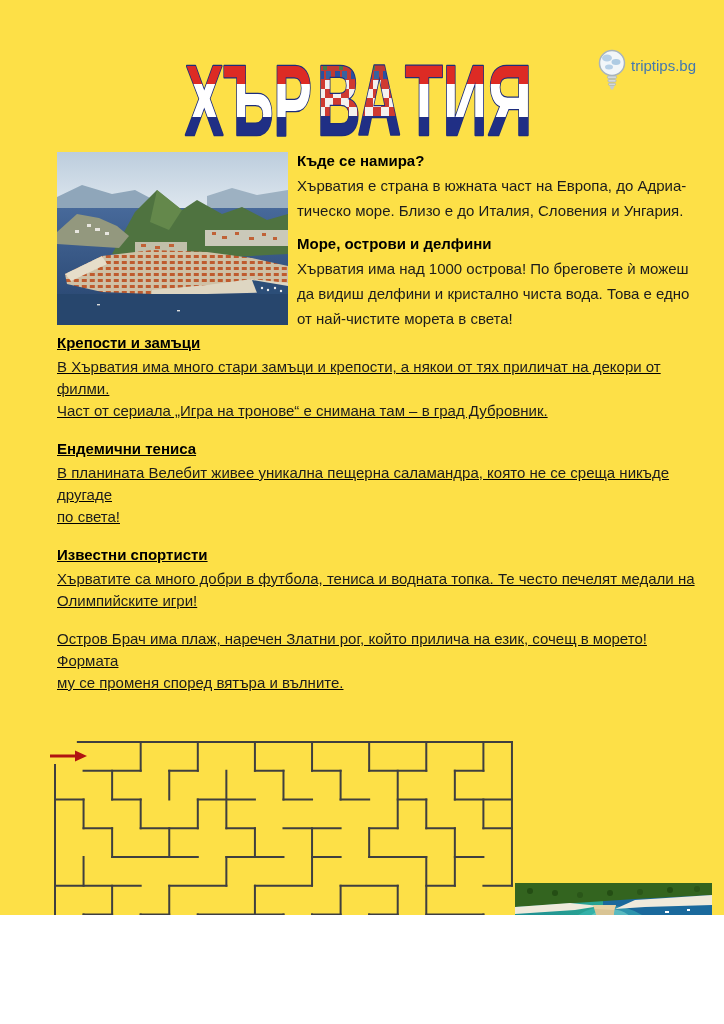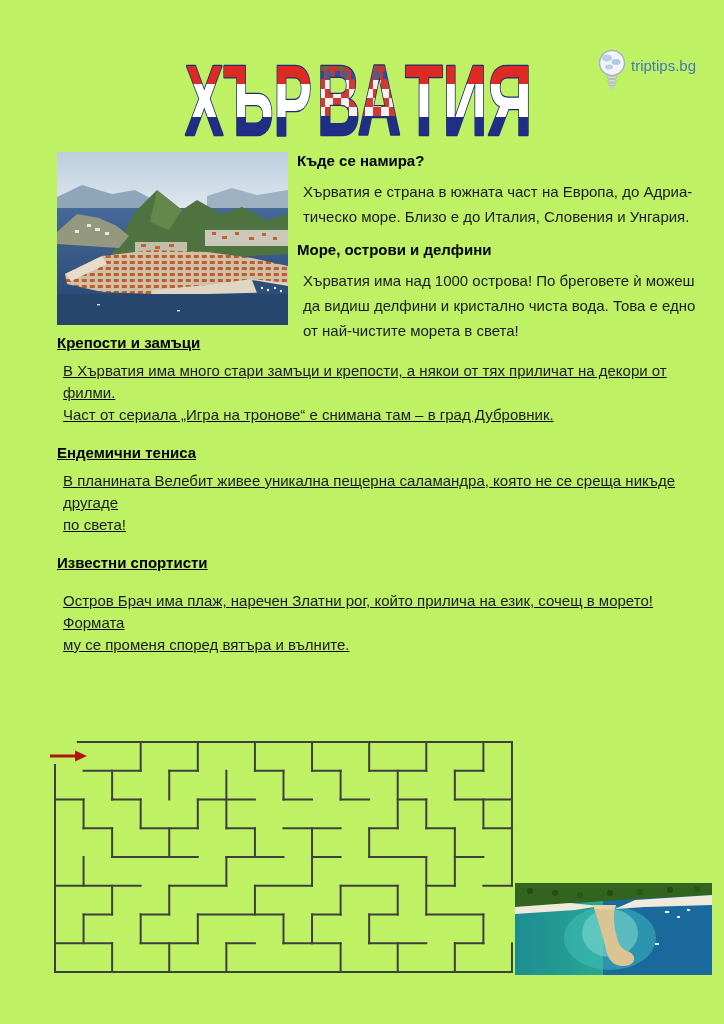--- a/index.html
+++ b/index.html
@@ -1,16 +1,16 @@
 <!DOCTYPE html>
 <html><head>
 <meta charset="utf-8">
 <style>
   html,body{margin:0;padding:0;background:#ffffff;}
-  .page{position:relative;width:724px;height:1024px;background:#bef264;
+  .page{position:relative;width:724px;height:915px;background:#fde047;
         font-family:"Liberation Sans",sans-serif;overflow:hidden;}
 
   
   .title-svg{position:absolute;left:170px;top:46px;}
   .title-text{font-family:"Liberation Sans",sans-serif;font-weight:bold;
               stroke-width:2.5px;stroke-linejoin:round;paint-order:stroke;}
 
   
   .logo-icon{position:absolute;left:597px;top:49px;}
   .logo-link{position:absolute;left:631px;top:57px;font-size:15px;
@@ -18,21 +18,21 @@
 
   
   .photo-dubrovnik{position:absolute;left:57px;top:152px;}
   .photo-beach{position:absolute;left:515px;top:883px;}
 
   
   .col-right{position:absolute;left:297px;top:148px;width:418px;}
   .sections{position:absolute;left:57px;top:332px;width:655px;text-decoration:underline;}
   .sec{margin:0 0 16px 0;}
   .sec-heading{font-size:15px;font-weight:bold;color:#000;margin:0 0 2px 0;line-height:22px;}
-  .sec-body{font-size:15px;color:#1c1c1c;margin:6px;line-height:22px;white-space:pre-line;}
+  .sec-body{font-size:15px;color:#1c1c1c;margin:0;line-height:22px;white-space:pre-line;}
   .col-right .sec-heading{line-height:25px;margin:0;}
   .col-right .sec-body{line-height:25px;}
   .col-right .sec{margin:0;}
   .col-right .sec + .sec{margin-top:8px;}
 
   
   .maze-svg{position:absolute;left:40px;top:733px;}
   #maze-walls line{stroke-width:2;stroke-linecap:square;fill:none;}
 </style>
 </head>
@@ -153,20 +153,22 @@
       <p class="sec-body">В Хърватия има много стари замъци и крепости, а някои от тях приличат на декори от филми.
 Част от сериала „Игра на тронове“ е снимана там – в град Дубровник.</p>
     </div>
     <div class="sec">
       <h3 class="sec-heading">Ендемични тениса</h3>
       <p class="sec-body">В планината Велебит живее уникална пещерна саламандра, която не се среща никъде другаде
 по света!</p>
     </div>
     <div class="sec">
       <h3 class="sec-heading">Известни спортисти</h3>
+      <p class="sec-body">Хърватите са много добри в футбола, тениса и водната топка. Те често печелят медали на
+Олимпийските игри!</p>
     </div>
     <div class="sec">
       <p class="sec-body">Остров Брач има плаж, наречен Златни рог, който прилича на език, сочещ в морето! Формата
 му се променя според вятъра и вълните.</p>
     </div>
   </div>
 
   <svg class="maze-svg" width="490" height="250" viewBox="0 0 490 250">
     <g id="maze-arrow">
       <line id="maze-arrow-line" x1="10" y1="23" x2="36" y2="23" stroke-width="3" stroke="#b01311"></line>

